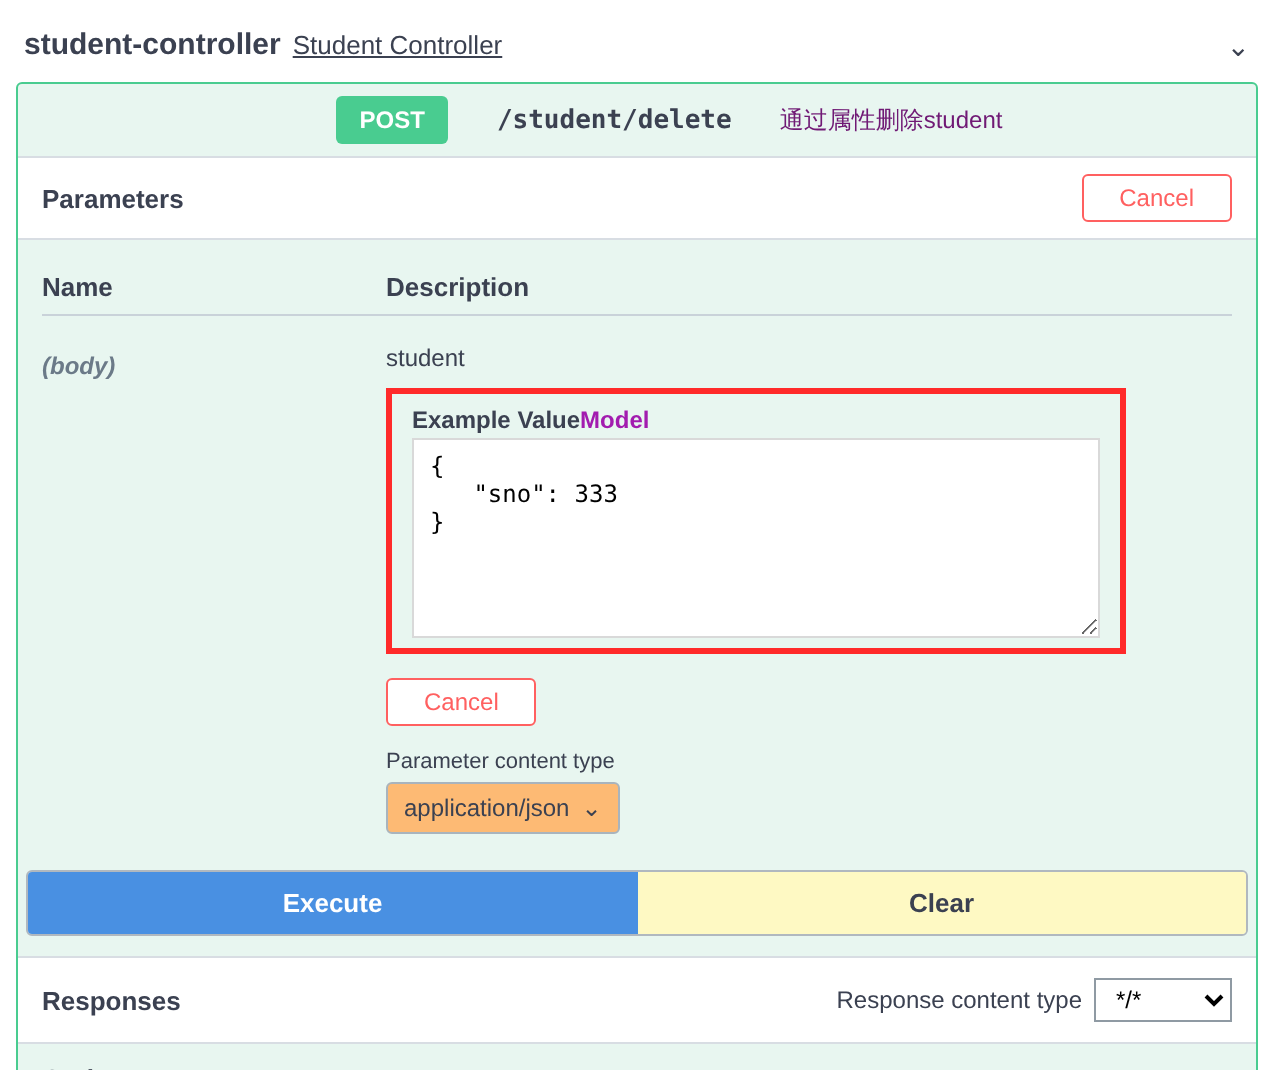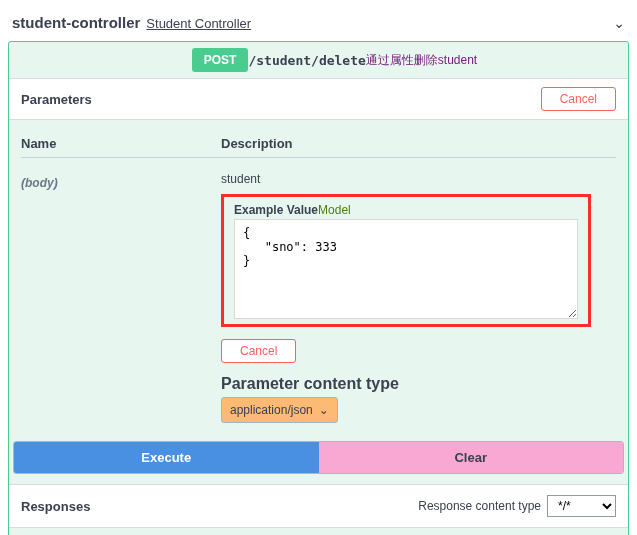--- a/index.html
+++ b/index.html
@@ -3,49 +3,49 @@
 <meta charset="utf-8">
 <style>
 * { box-sizing: border-box; margin: 0; padding: 0; justify-content: center; }
 body { font-family: -apple-system, BlinkMacSystemFont, "Segoe UI", sans-serif; font-size: 13px; color: #3b4151; background: #fff; padding: 8px; width: 637px; }
 .controller-head { display: flex; align-items: center; justify-content: space-between; padding: 6px 4px 10px; }
 .controller-head .left { display: flex; gap: 6px; align-items: baseline; }
 .controller-name { font-weight: 700; font-size: 15px; color: #3b4151; }
 .controller-desc { font-size: 13px; color: #3b4151; text-decoration: underline; }
 .chevron { font-size: 14px; color: #3b4151; }
 .op-block { border: 1px solid #49cc90; border-radius: 3px; background: #e8f6f0; }
-.op-head { display: flex; align-items: center; gap: 0; padding: 6px 8px; margin-left: 32px; }
+.op-head { display: flex; align-items: center; gap: 24px; padding: 6px 8px; margin-left: 32px; }
 .method { background: #49cc90; color: #fff; font-weight: 700; font-size: 12px; padding: 5px 12px; border-radius: 3px; }
 .path { font-family: "SFMono-Regular", Consolas, monospace; font-size: 13px; font-weight: 600; color: #3b4151; }
 .summary { font-size: 12px; color: #701a75; }
 .params-bar { background: #fff; border-top: 1px solid #d8dde3; border-bottom: 1px solid #d8dde3; display: flex; justify-content: space-between; align-items: center; padding: 8px 12px; }
 .params-title { font-weight: 700; font-size: 13px; }
 .cancel-btn { border: 1.5px solid #ff6060; background: #fff; color: #ff6060; font-size: 12px; font-weight: 400; padding: 4px 18px; border-radius: 3px; cursor: pointer; }
 .params-body { padding: 10px 12px 14px; }
 .row-head { display: flex; padding: 6px 0; border-bottom: 1px solid #c9d2d9; margin-bottom: 8px; }
-.col-name { width: 200px; font-weight: 700; font-size: 13px; }
+.col-name { width: 172px; font-weight: 700; font-size: 13px; }
 .col-desc { flex: 1; font-weight: 700; font-size: 13px; }
 .row-body { display: flex; padding-top: 6px; }
 .pname { font-weight: 700; font-size: 13px; }
 .reqstar { color: #ff0000; font-size: 11px; margin-left: 4px; }
 .ptype { font-style: italic; color: #6b7a88; font-size: 12px; margin-top: 4px; }
 .pdesc-col { flex: 1; }
 .pdesc { font-size: 12px; margin-bottom: 8px; }
 .example-box { border: 3px solid #ff2a2a; padding: 6px 10px 2px; width: 370px; }
 .tabs { font-size: 12px; margin-bottom: 2px; }
 .tabs .active { font-weight: 700; color: #3b4151; }
-.tabs .inactive { color: #4d7c0f; }
+.tabs .inactive { color: #a21caf; font-weight: bold; }
 .code-area { width: 100%; height: 100px; border: 1px solid #d9d9d9; background: #fff; font-family: Consolas, monospace; font-size: 12px; padding: 6px 8px; resize: both; }
 .cancel-small-wrap { margin-top: 12px; }
-.pct-label { font-weight: 700; font-size: 16px; margin-top: 12px; }
+.pct-label { font-weight: 400; font-size: 11px; margin-top: 12px; }
 .select { border: 1px solid #a9b4bd; background: #fdba74; font-size: 12px; padding: 5px 8px; border-radius: 3px; margin-top: 4px; display: inline-flex; align-items: center; gap: 6px; cursor: pointer; }
 .btn-row { display: flex; border: 1px solid #b0b8bf; border-radius: 3px; overflow: hidden; margin: 4px 4px 10px; }
 .btn-row button { flex: 1; padding: 8px 0; font-size: 13px; font-weight: 700; border: none; cursor: pointer; }
 .btn-exec { background: #4990e2; color: #fff; }
-.btn-clear { background: #f9a8d4; color: #3b4151; border-left: 1px solid #b0b8bf; }
+.btn-clear { background: #fef9c3; color: #3b4151; border-left: 1px solid #b0b8bf; }
 .resp-bar { background: #fff; border-top: 1px solid #d8dde3; border-bottom: 1px solid #d8dde3; display: flex; justify-content: space-between; align-items: center; padding: 10px 12px; }
 .resp-title { font-weight: 700; font-size: 13px; }
 .rct { display: flex; align-items: center; gap: 6px; font-size: 12px; }
 .rct-select { border: 1px solid #8f9aa3; padding: 2px 28px 2px 6px; font-size: 12px; background: #fff; }
 .curl-label { font-weight: 700; font-size: 13px; padding: 10px 12px 4px; }
 </style>
 </head>
 <body>
 
 <div class="controller-head">

